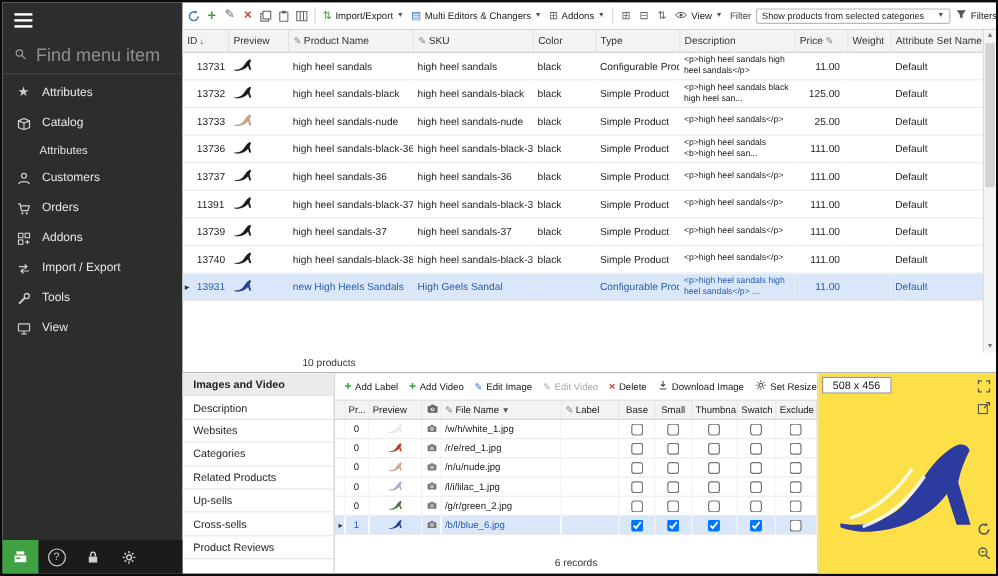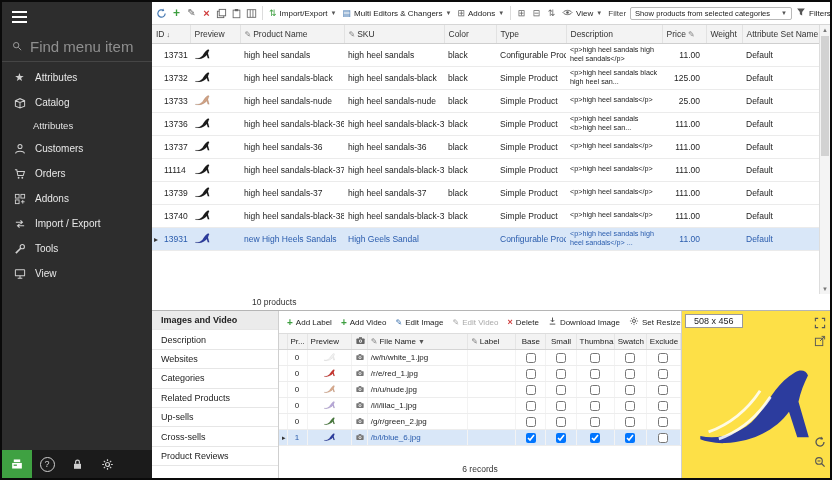--- a/index.html
+++ b/index.html
@@ -383,21 +383,21 @@
                 <td>high heel sandals-36</td>
                 <td>black</td>
                 <td>Simple Product</td>
                 <td class="c-desc">&lt;p&gt;high heel sandals&lt;/p&gt;</td>
                 <td class="c-price">111.00</td>
                 <td></td>
                 <td>Default</td>
               </tr>
 
               <tr>
-                <td class="c-id"><span>11114</span></td>
+                <td class="c-id"><span>11391</span></td>
                 <td><span style="--c: #1b1b1b;"><svg class="shoe-svg">
                       <use href="#shoe"></use>
                     </svg></span></td>
                 <td>high heel sandals-black-37</td>
                 <td>high heel sandals-black-37</td>
                 <td>black</td>
                 <td>Simple Product</td>
                 <td class="c-desc">&lt;p&gt;high heel sandals&lt;/p&gt;</td>
                 <td class="c-price">111.00</td>
                 <td></td>

